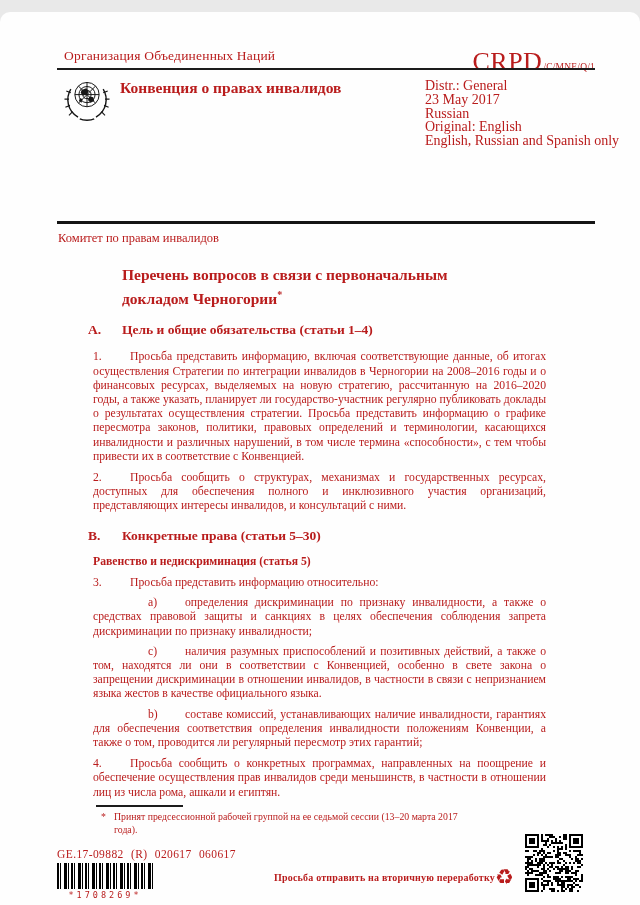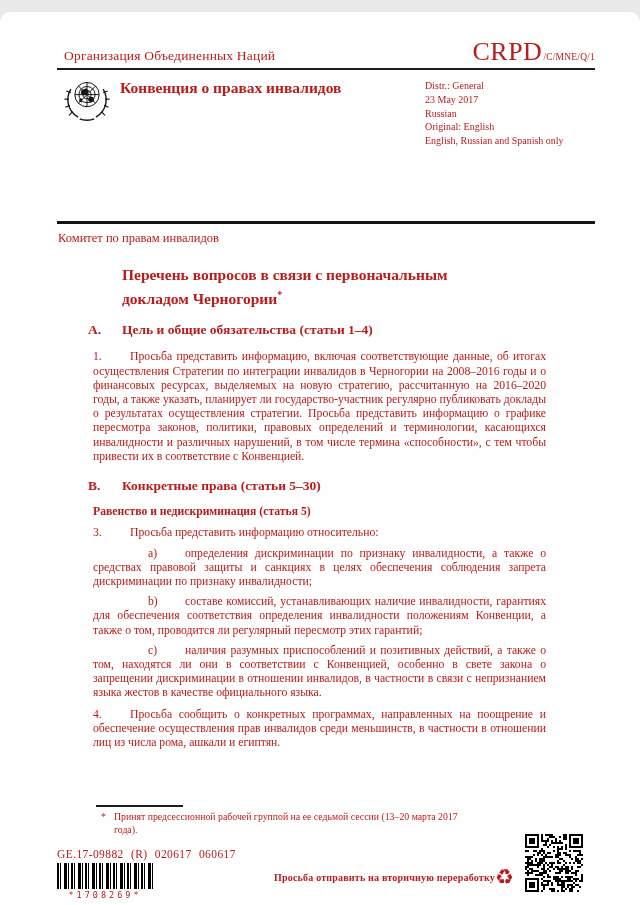--- a/index.html
+++ b/index.html
@@ -4,27 +4,27 @@
 <style>
   html,body{margin:0;padding:0;background:#e9e9e9;}
   .page{
     position:relative;width:640px;height:905px;margin:12px auto;
     background:#fefefe;color:#b91c1c;overflow:hidden;
     font-family:"Liberation Serif", serif;
     border-radius:10px;
   }
   
   .org-name{position:absolute;left:64px;top:36px;font-size:13.5px;letter-spacing:.2px;}
-  .doc-symbol{position:absolute;right:45px;top:26px;display:flex;align-items:flex-end;text-align:center;}
+  .doc-symbol{position:absolute;right:45px;top:36px;display:flex;align-items:flex-end;text-align:center;}
   .sym-main{font-size:26px;line-height:28px;letter-spacing:.5px;}
   .sym-sub{font-size:9.5px;line-height:12px;margin-left:1px;margin-bottom:3px;letter-spacing:.2px;}
   .rule-top{position:absolute;left:57px;right:45px;top:56px;height:2px;background:#1c1c1c;}
   .emblem{position:absolute;left:60px;top:62px;}
   .masthead-title{position:absolute;left:120px;top:66px;width:230px;font-size:15.5px;font-weight:bold;line-height:19px;}
-  .distr{position:absolute;left:425px;top:67px;font-size:10px;line-height:13.8px;}
+  .distr{position:absolute;left:425px;top:67px;font-size:14px;line-height:13.8px;}
   .rule-mid{position:absolute;left:57px;right:45px;top:209px;height:2.5px;background:#141414;}
   
   .committee{position:absolute;left:58px;top:219px;font-size:12.5px;font-weight:normal;}
   .doc-body{position:absolute;left:93px;top:253px;width:453px;font-size:11.7px;line-height:14.2px;text-align:justify;}
   .doc-title{margin:0 0 0 29px;width:362px;font-size:15.5px;font-weight:bold;line-height:19.5px;text-align:left;}
   .doc-title sup{font-size:10px;}
   .sec-head{display:flex;margin:15px 0 0 -5px;font-size:13.5px;font-weight:bold;text-align:left;}
   .sec-letter{width:34px;flex:none;}
   .sub-head{margin:12px 0 0 0;font-size:11.7px;font-weight:bold;text-align:left;}
   .para{margin:7px 0 0 0;}
@@ -115,40 +115,43 @@
 
     <div class="sec-head">
       <span class="sec-letter">A.</span>
       <span>Цель и общие обязательства (статьи 1–4)</span>
     </div>
 
     <p class="para" style="margin-top:13px">
       <span class="pnum">1.</span><span>Просьба представить информацию, включая соответствующие данные, об итогах осуществления Стратегии по интеграции инвалидов в Черногории на 2008–2016 годы и о финансовых ресурсах, выделяемых на новую стратегию, рассчитанную на 2016–2020 годы, а также указать, планирует ли государство-участник регулярно публиковать доклады о результатах осуществления стратегии. Просьба представить информацию о графике пересмотра законов, политики, правовых определений и терминологии, касающихся инвалидности и различных нарушений, в том числе термина «способности», с тем чтобы привести их в соответствие с Конвенцией.</span>
     </p>
 
+    <p class="para">
+      <span class="pnum">2.</span><span>Просьба сообщить о структурах, механизмах и государственных ресурсах, доступных для обеспечения полного и инклюзивного участия организаций, представляющих интересы инвалидов, и консультаций с ними.</span>
+    </p>
 
     <div class="sec-head">
       <span class="sec-letter">B.</span>
       <span>Конкретные права (статьи 5–30)</span>
     </div>
 
     <div class="sub-head">Равенство и недискриминация (статья 5)</div>
 
     <p class="para">
       <span class="pnum">3.</span><span>Просьба представить информацию относительно:</span>
     </p>
 
     <p class="item">
       <span class="ltr">a)</span><span>определения дискриминации по признаку инвалидности, а также о средствах правовой защиты и санкциях в целях обеспечения соблюдения запрета дискриминации по признаку инвалидности;</span>
     </p>
     <p class="item">
+      <span class="ltr">c)</span><span>наличия разумных приспособлений и позитивных действий, а также о том, находятся ли они в соответствии с Конвенцией, особенно в свете закона о запрещении дискриминации в отношении инвалидов, в частности в связи с непризнанием языка жестов в качестве официального языка.</span>
+    </p>
+    <p class="item">
       <span class="ltr">b)</span><span>составе комиссий, устанавливающих наличие инвалидности, гарантиях для обеспечения соответствия определения инвалидности положениям Конвенции, а также о том, проводится ли регулярный пересмотр этих гарантий;</span>
-    </p>
-    <p class="item">
-      <span class="ltr">c)</span><span>наличия разумных приспособлений и позитивных действий, а также о том, находятся ли они в соответствии с Конвенцией, особенно в свете закона о запрещении дискриминации в отношении инвалидов, в частности в связи с непризнанием языка жестов в качестве официального языка.</span>
     </p>
 
     <p class="para">
       <span class="pnum">4.</span><span>Просьба сообщить о конкретных программах, направленных на поощрение и обеспечение осуществления прав инвалидов среди меньшинств, в частности в отношении лиц из числа рома, ашкали и египтян.</span>
     </p>
   </div>
 
   <div class="fn-rule"></div>
   <div class="footnote">
     <span class="fn-mark">*</span>

